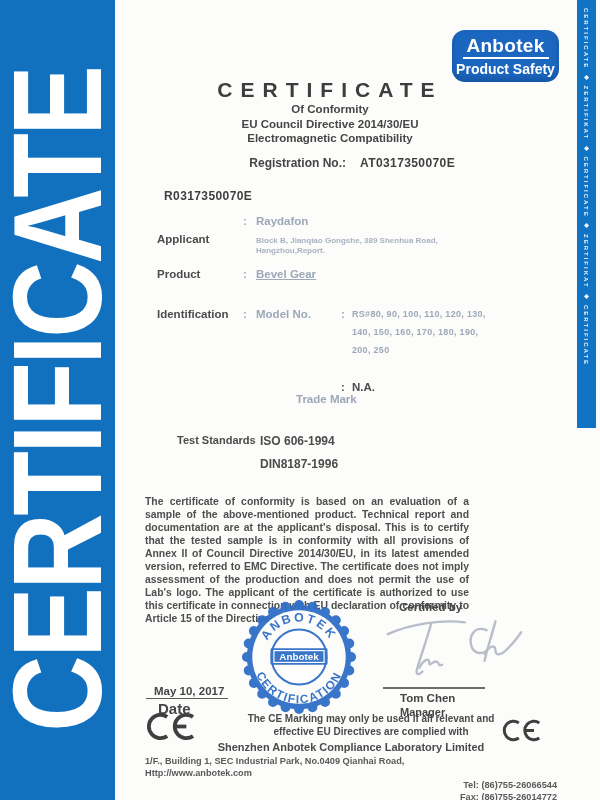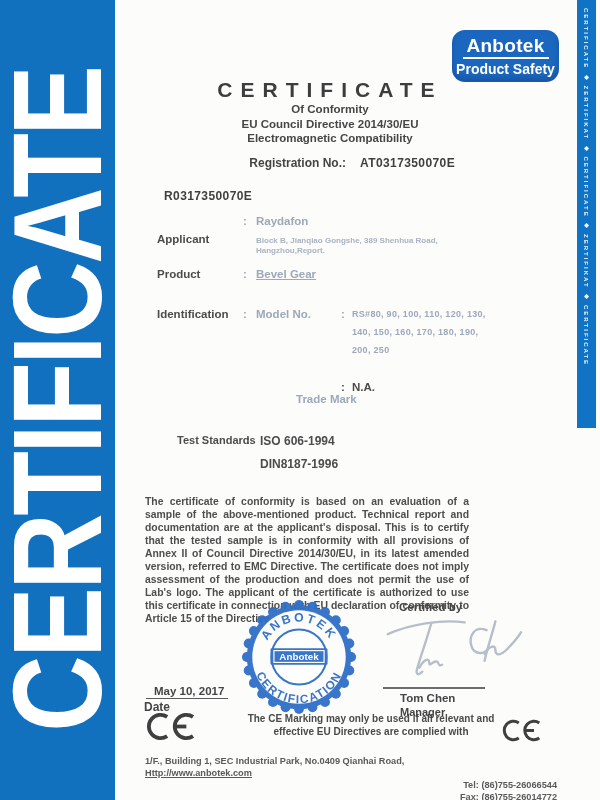--- a/index.html
+++ b/index.html
@@ -66,29 +66,29 @@
   }
 
   .certifiedby { position:absolute; left:399px; top:601px; font-weight:bold; font-size:11.5px; color:#454545; }
   .seal { position:absolute; left:240px; top:598px; width:118px; height:118px; opacity:0.95; }
   .signature { position:absolute; left:372px; top:610px; width:158px; height:74px; }
   .sigline { position:absolute; left:383px; top:687px; width:102px; height:1.6px; background:#6d6d6d; }
   .signame { position:absolute; left:400px; top:692px; font-weight:bold; font-size:11.5px; color:#454545; }
   .sigtitle { position:absolute; left:400px; top:706px; font-weight:bold; font-size:11px; color:#454545; }
 
   .datetext { position:absolute; left:146px; top:685px; font-weight:bold; font-size:11.5px; color:#454545; border-bottom:1.4px solid #5a5a5a; padding:0 4px 1px 8px; }
-  .datelabel { position:absolute; left:144px; top:700px; font-weight:bold; font-size:12px; color:#454545; }
+  .datelabel { position:absolute; left:158px; top:700px; font-weight:bold; font-size:15px; color:#454545; }
   .ce-left { position:absolute; left:146px; top:711px; width:58px; height:31px; }
   .ce-right { position:absolute; left:502px; top:718px; width:46px; height:25px; }
 
   .cenote { position:absolute; left:210px; top:713px; width:322px; text-align:center; font-size:10px; font-weight:bold; color:#4a4a4a; line-height:12.5px; }
   .company-name { position:absolute; left:145px; top:741px; width:412px; text-align:center; font-weight:bold; font-size:11px; color:#4a4a4a; }
   .footer { position:absolute; left:145px; top:755px; width:412px; display:flex; justify-content:space-between; font-size:9.2px; font-weight:bold; color:#5a5a5a; line-height:12px;flex-direction:column; }
   .footer .fr { text-align:right; }
-  .u { text-decoration:underline; }
+  .u { }
 </style>
 </head>
 <body>
 
 <div class="page">
 
   <div class="band">
     <div class="band-text-box">
       <span class="band-text">CERTIFICATE</span>
     </div>
@@ -225,20 +225,21 @@
       <path d="M74.6,8.8 A18.5,18.5 0 1 0 74.6,39.2"></path>
       <path d="M45.5,24 L64,24"></path>
     </g>
   </svg>
 
   <div class="cenote">
     <div>The CE Marking may only be used if all relevant and</div>
     <div>effective EU Directives are complied with</div>
   </div>
 
+  <div class="company-name">Shenzhen Anbotek Compliance Laboratory Limited</div>
   <div class="footer">
     <div class="fl">
       <div>1/F., Building 1, SEC Industrial Park, No.0409 Qianhai Road,</div>
       <div class="u">Http://www.anbotek.com</div>
     </div>
     <div class="fr">
       <div>Tel: (86)755-26066544</div>
       <div>Fax: (86)755-26014772</div>
       <div><span>Email:</span><span class="u">service@anbotek.com</span></div>
     </div>

